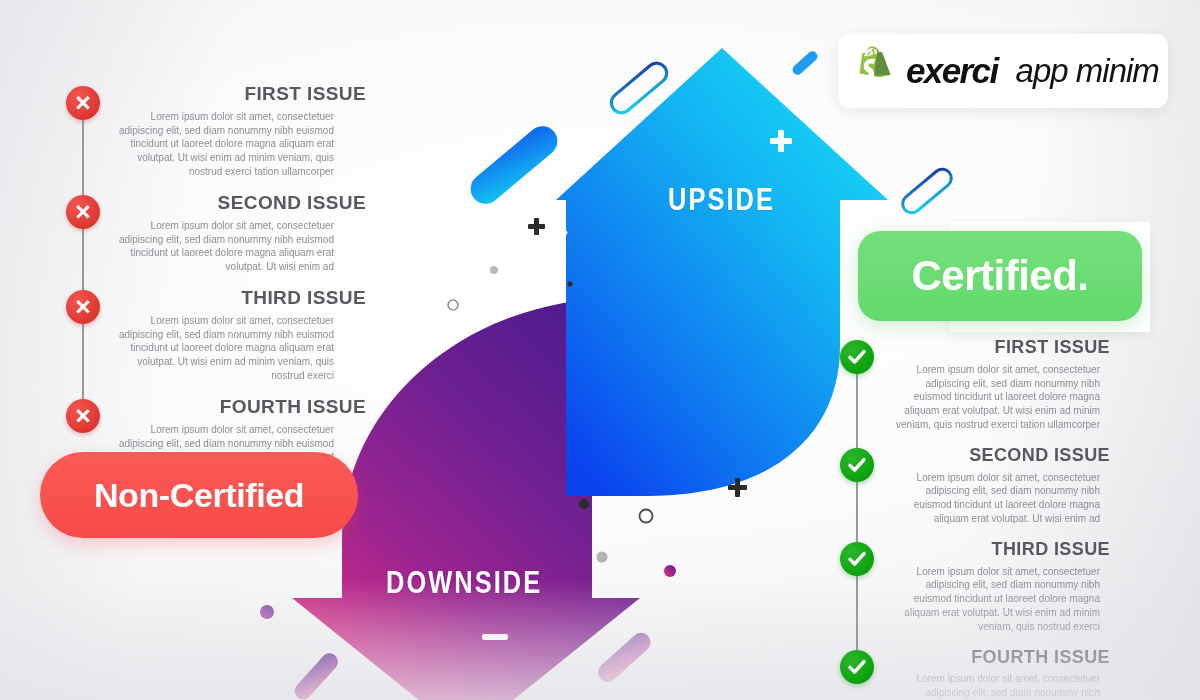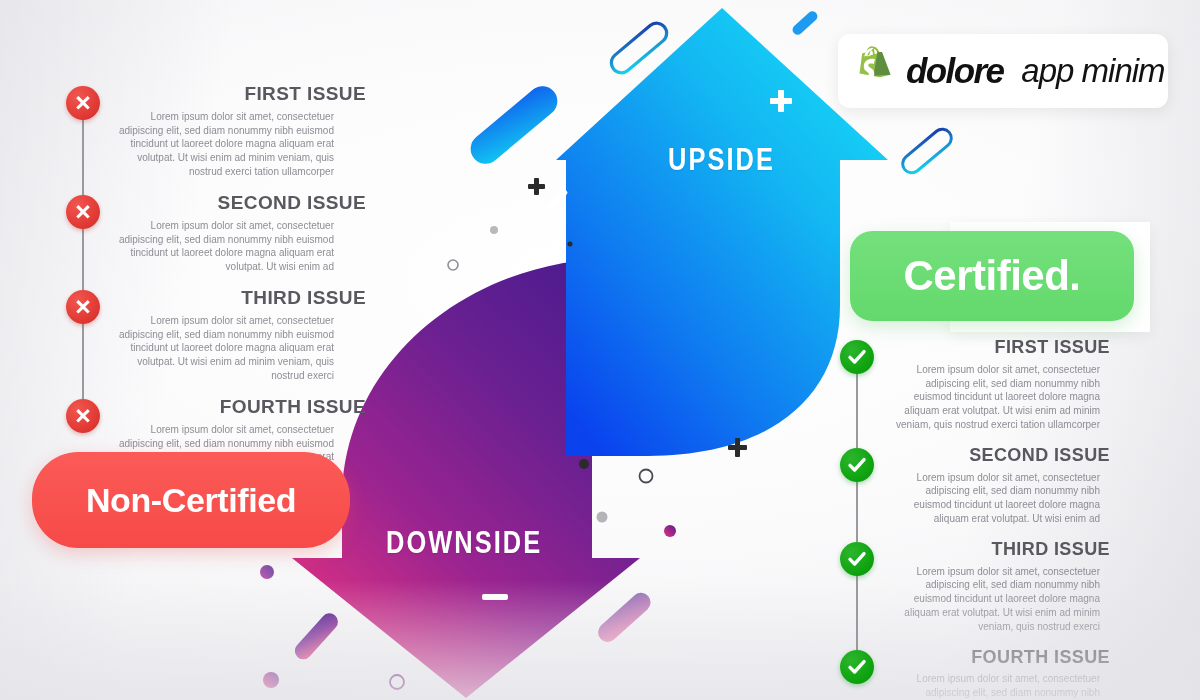--- a/index.html
+++ b/index.html
@@ -26,21 +26,21 @@
     pointer-events:none;
   }
   #stage::after {
     content:"";
     position:absolute; left:0; right:0; bottom:0; height:120px;
     background: linear-gradient(to bottom, rgba(255,255,255,0), rgba(228,228,233,.75));
     pointer-events:none;
   }
 
   
-  .arrows { position:absolute; inset:0; }
+  .arrows { position:absolute; inset:0;margin-top:40px; }
   .arrow-svg { position:absolute; left:0; top:0; width:1200px; height:700px; }
 
   .arrow-label {
     position:absolute;
     color:#ffffff;
     font-weight:700;
     letter-spacing:2.5px;
     font-size:31px;
     transform: scaleX(.82);
     transform-origin: left center;
@@ -103,24 +103,24 @@
   #list-right .item-title { font-size:18px; }
   .item-body {
     font-size:10px; line-height:1.38; color:#8d8d95;
     max-width:218px;
   }
   #list-right .item-body { max-width:210px; }
 
   
   .badge {
     position:absolute; display:flex; align-items:center; justify-content:center;
-    color:#fff; font-weight:700; white-space:nowrap;
+    color:#fff; font-weight:700; white-space:nowrap;margin-left:8px;
   }
   #badge-noncert {
-    left:32px; top:452px; width:318px; height:96px;
+    left:32px; top:452px; width:318px; height:86px;
     border-radius:46px;
     background: linear-gradient(180deg, #fb5b57 0%, #f64a48 100%);
     font-size:34px; letter-spacing:-.4px;
     box-shadow: 0 6px 18px rgba(240,70,70,.25);
     z-index:6;
   }
   #badge-cert {
     left:850px; top:231px; width:284px; height:90px;
     border-radius:22px;
     background: linear-gradient(180deg, #74e07c 0%, #63d96c 100%);
@@ -296,21 +296,21 @@
     <div class="sign" id="plus-arrow"></div>
     <div class="sign" id="minus-arrow"></div>
   </div>
 
   <div id="shopify-card">
     <svg id="shopify-bag" viewBox="0 0 48 54">
       <path d="M32.6 6.4c-.2-.1-.6-.1-.9-.1 0 0-.7.2-1.8.5-.2-.7-.5-1.5-1-2.3-1.4-2.7-3.5-4.2-6-4.2-.2 0-.4 0-.5.1C22.3.3 22.1.2 22 .1 20.9-.1 19.8.1 18.6 1c-1.4 1.1-2.5 3-3.2 5.5-1.9.6-3.3 1-3.3 1-1 .3-1 .3-1.1 1.2C10.9 9.4 8.3 29.8 8.3 29.8l21.9 4.1 11.9-2.9S32.8 6.6 32.6 6.4zM27.9 7.5c-1 .3-2.1.6-3.2 1 0-1.6-.2-3.8-1-5.7 2.4.5 3.7 3.3 4.2 4.7zM23 9c-2.1.6-4.4 1.4-6.7 2.1.6-2.5 1.9-4.9 3.4-6 .6-.4 1.3-.6 2.1-.6.9 1.5 1.1 3.3 1.2 4.5zM21.8 1.8c.6 0 1.1.1 1.6.4-.7.4-1.4 1-2 1.8-1.3 1.4-2.3 3.5-2.7 5.6-1.9.6-3.7 1.2-5.4 1.7 1-4.2 3.6-9.3 8.5-9.5z" fill="#95BF47"></path>
       <path d="M31.7 6.3c-.3 0-.6 0-.9.1 0 0-.7.2-1.8.5-.2-.7-.5-1.5-1-2.3l-4.4 27.6L41.9 31S32.8 6.5 32.6 6.4c-.2-.1-.6-.1-.9-.1z" fill="#5E8E3E"></path>
       <path d="M25.1 14.3l-1.4 5.1s-1.5-.7-3.3-.6c-2.7.2-2.7 1.9-2.7 2.3.1 2.3 6.3 2.8 6.6 8.3.3 4.3-2.3 7.3-6 7.5-4.4.3-6.9-2.3-6.9-2.3l.9-4s2.5 1.9 4.4 1.7c1.3-.1 1.8-1.1 1.7-1.9-.2-3-5.2-2.8-5.5-7.8-.3-4.2 2.5-8.5 8.6-8.9 2.4-.2 3.6.6 3.6.6z" fill="#FFFFFF"></path>
     </svg>
-    <span class="shop-word" id="shopify-name">dolore</span>
+    <span class="shop-word" id="shopify-name">exerci</span>
     <span class="shop-word" id="shopify-sub">app minim</span>
   </div>
 
   <div id="cert-plate"></div>
   <div class="badge" id="badge-cert">Certified.</div>
   <div class="badge" id="badge-noncert">Non-Certified</div>
 
   <div class="list" id="list-left">
 
     <div class="list-item">

